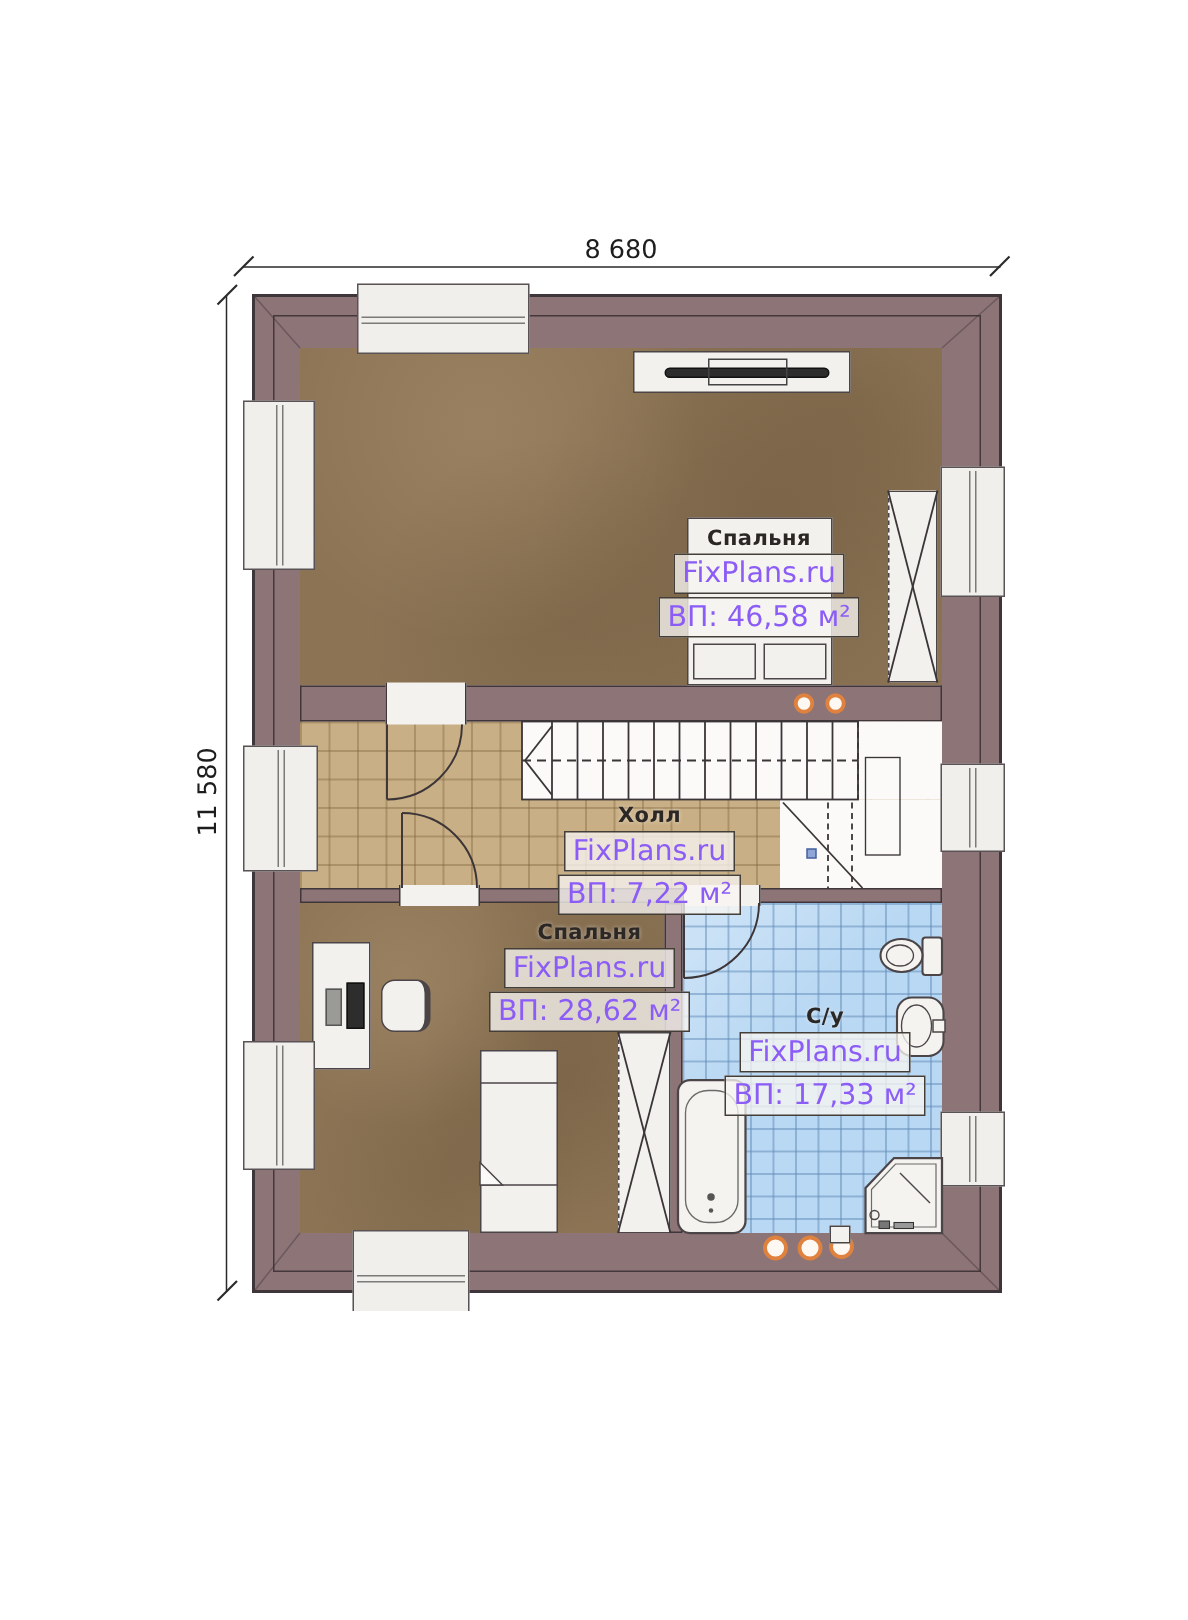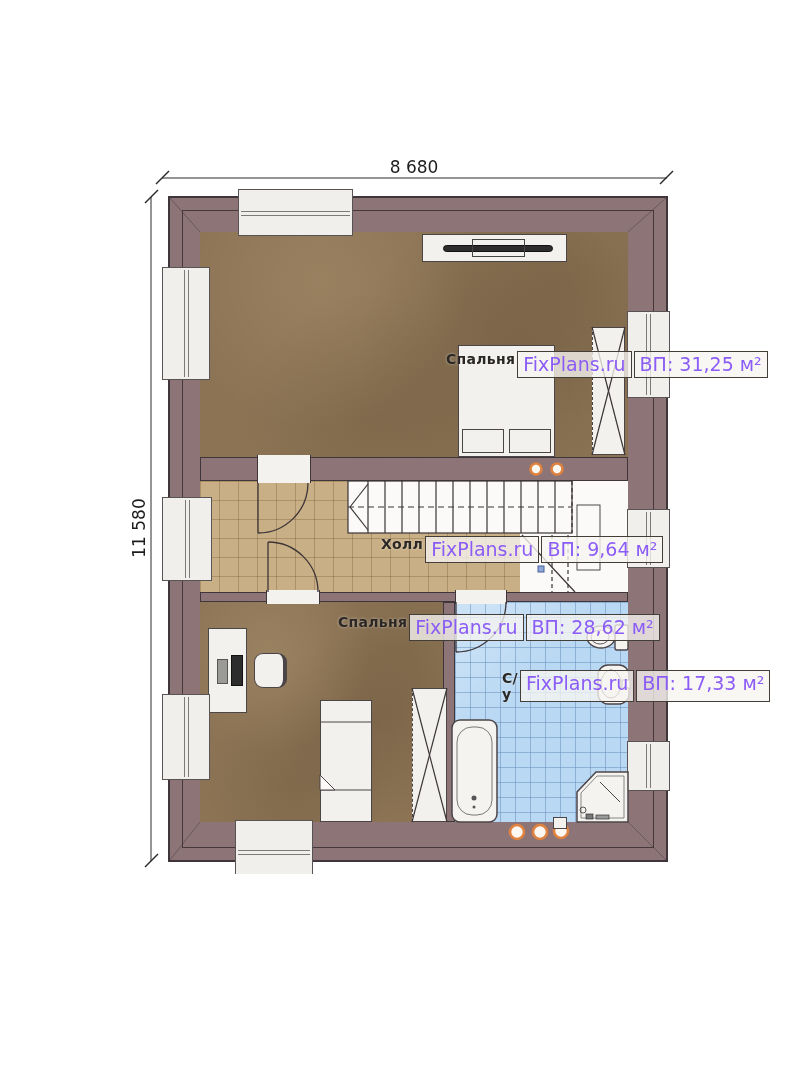--- a/index.html
+++ b/index.html
@@ -49,21 +49,21 @@
   
   .win{background:#f0efec;border:1px solid #5a5356;z-index:15;}
   .win.v::after{content:"";position:absolute;left:45%;top:2px;bottom:2px;width:3px;
                 border-left:1px solid #7a7a78;border-right:1px solid #7a7a78;}
   .win.h::after{content:"";position:absolute;top:46%;left:2px;right:2px;height:3px;
                 border-top:1px solid #7a7a78;border-bottom:1px solid #7a7a78;}
 
   svg.overlay{position:absolute;left:0;top:0;z-index:20;pointer-events:none;}
 
   
-  .room-label{display:flex;flex-direction:row;gap:2px;z-index:30;}
+  .room-label{display:flex;flex-direction:column;align-items:center;gap:2px;z-index:30;}
   .room-label .nm{font-weight:bold;font-size:14px;color:#2b2724;letter-spacing:.3px;
                   text-shadow:0 0 3px rgba(255,255,255,.5);}
   .room-label .bx{border:1.5px solid #443e39;background:rgba(247,245,241,.78);
                   padding:4px 5px;font-size:19px;color:#8b5cf6;line-height:17px;white-space:nowrap;}
 
   
   .dim{font-size:17px;color:#1d1d1d;z-index:30;white-space:nowrap;}
   .dim-top{left:414px;top:167px;transform:translate(-50%,-50%);}
   .dim-left{left:139px;top:528px;transform:translate(-50%,-50%) rotate(-90deg);}
 </style>
@@ -224,27 +224,27 @@
       <circle cx="557" cy="469" r="5.5"></circle>
       <circle cx="517" cy="832" r="7"></circle>
       <circle cx="540" cy="832" r="7"></circle>
       <circle cx="561" cy="831" r="7"></circle>
     </g>
   </svg>
 
   <div class="abs room-label" style="left:446px;top:351px;width:120px;">
     <div class="nm">Спальня</div>
     <div class="bx">FixPlans.ru</div>
-    <div class="bx">ВП: 31,25 м²</div>
+    <div class="bx">ВП: 46,58 м²</div>
   </div>
 
   <div class="abs room-label" style="left:381px;top:536px;width:104px;">
     <div class="nm">Холл</div>
     <div class="bx">FixPlans.ru</div>
-    <div class="bx">ВП: 9,64 м²</div>
+    <div class="bx">ВП: 7,22 м²</div>
   </div>
 
   <div class="abs room-label" style="left:338px;top:614px;width:110px;">
     <div class="nm">Спальня</div>
     <div class="bx">FixPlans.ru</div>
     <div class="bx">ВП: 28,62 м²</div>
   </div>
 
   <div class="abs room-label" style="left:502px;top:670px;width:96px;">
     <div class="nm">С/у</div>

